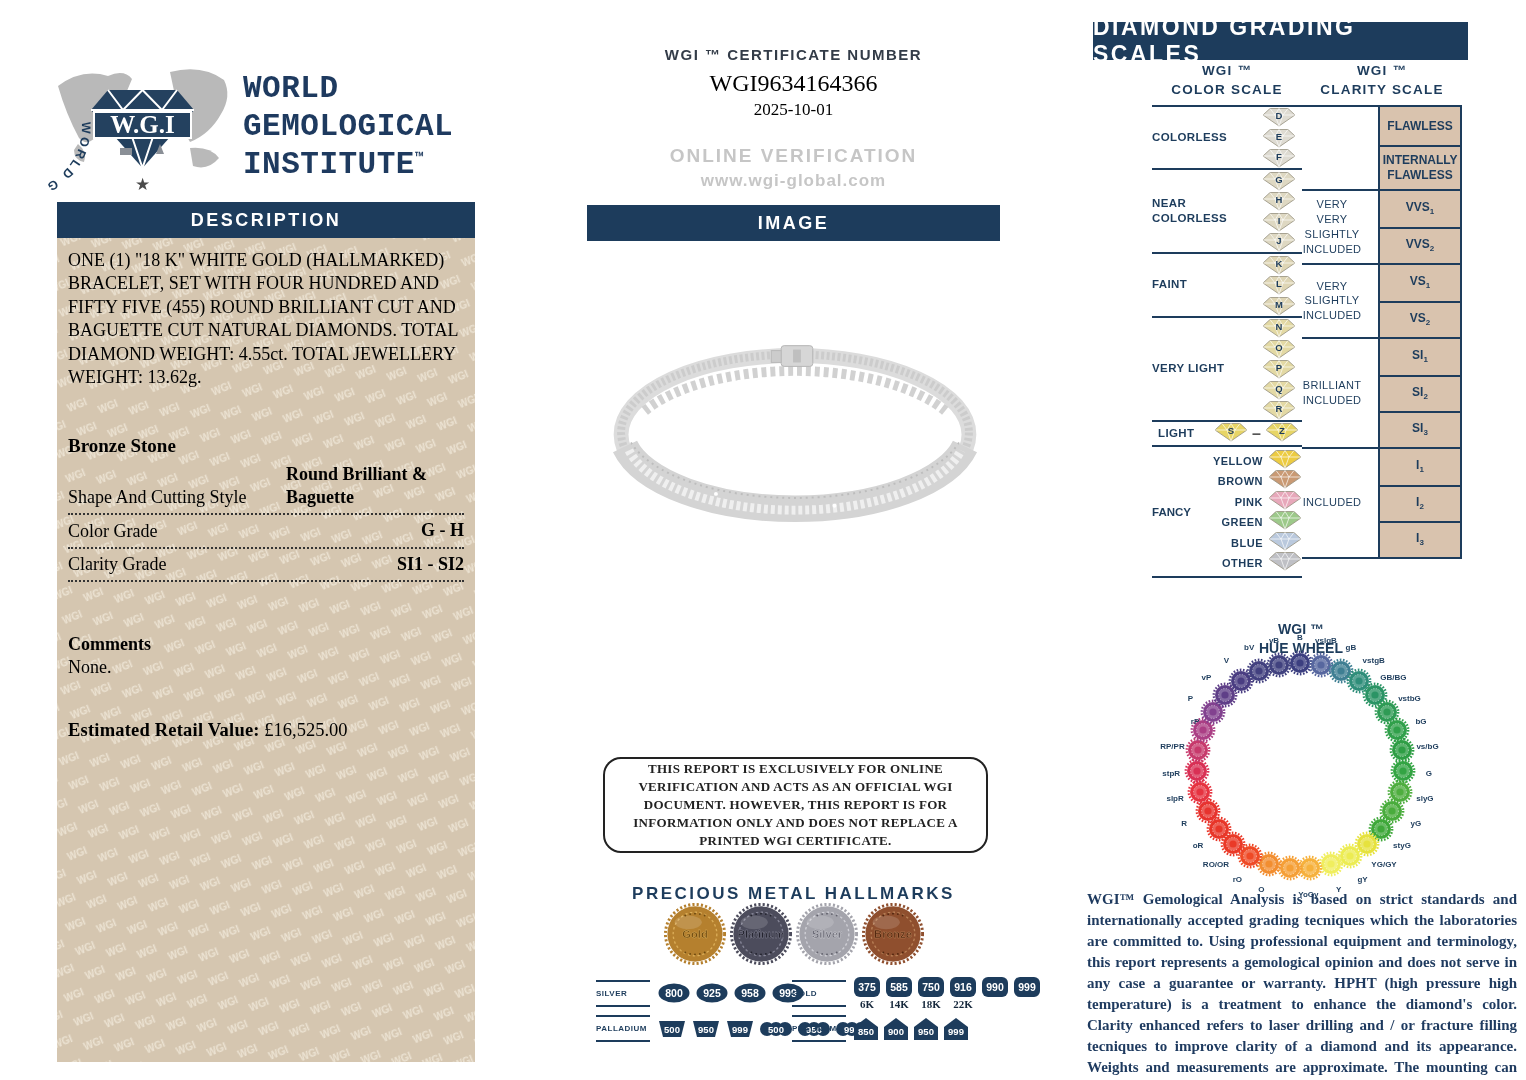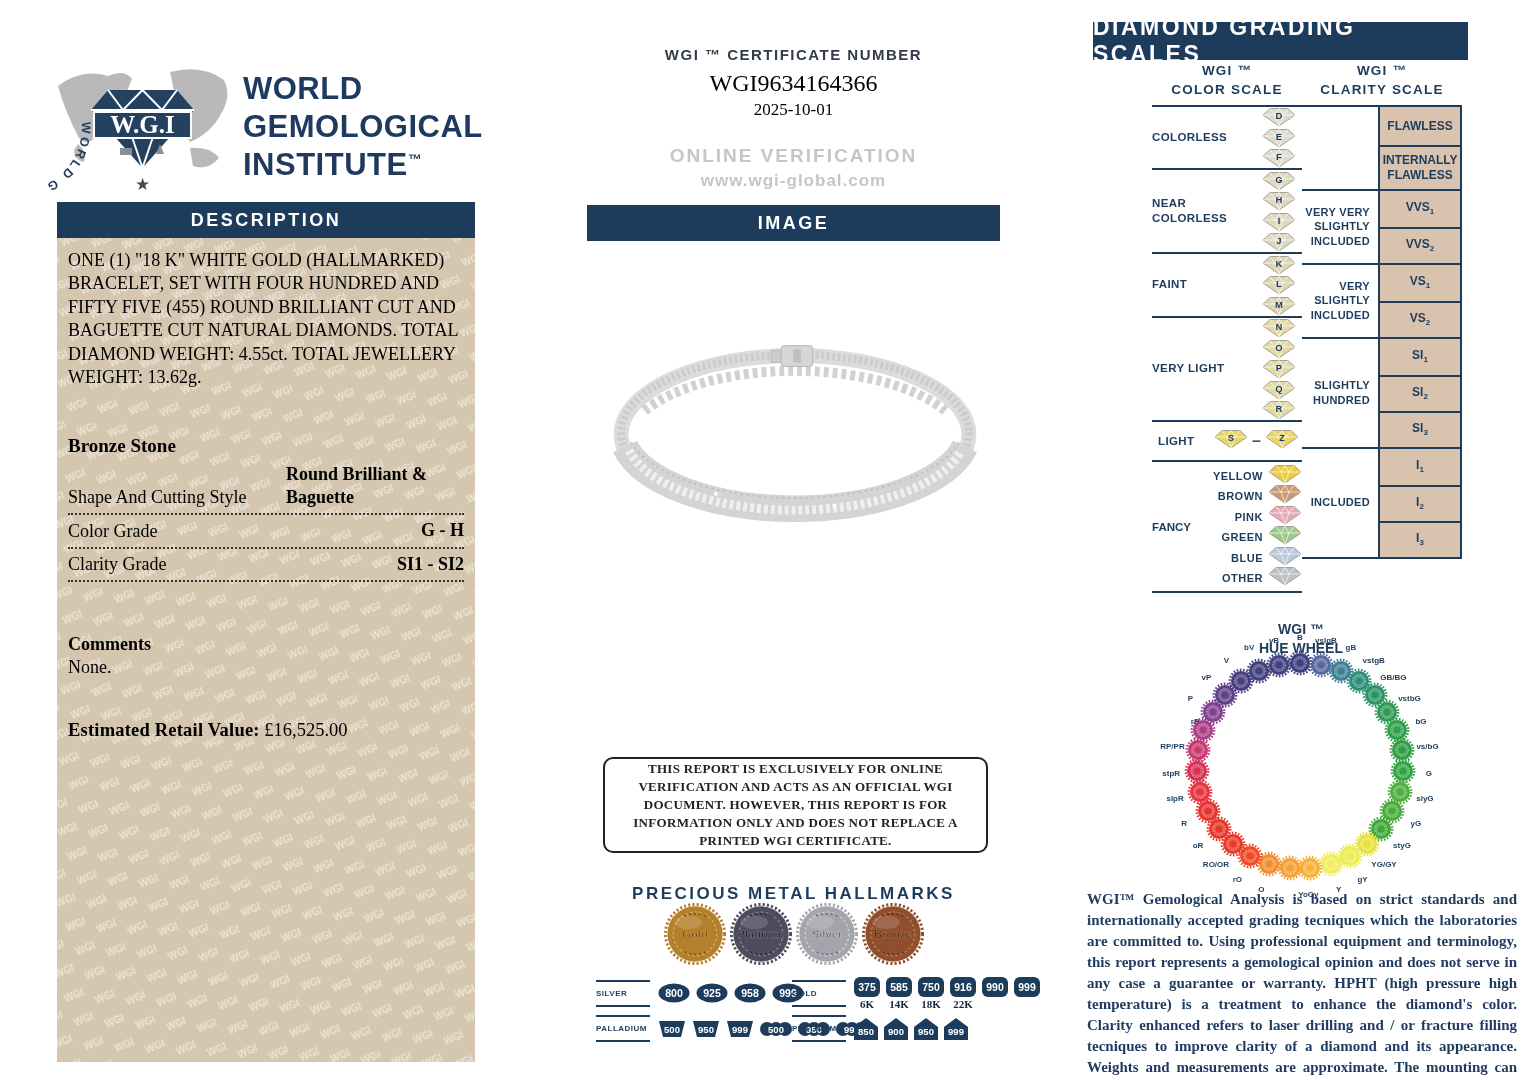--- a/index.html
+++ b/index.html
@@ -4,21 +4,21 @@
 <style>
   :root{ --navy:#1d3c5c; --beige:#d5c6b0; --tan:#d9c3ae; }
   *{ box-sizing:border-box; }
   html,body{ margin:0; padding:0; background:#fff; }
   .page{ position:relative; width:1526px; height:1080px; background:#fff; overflow:hidden;
          font-family:"Liberation Sans",sans-serif; }
 
   
   .logo-wrap{ position:absolute; left:48px; top:44px; width:190px; height:156px; }
   .brand-title{ position:absolute; left:243px; top:70px; width:245px;
-      font-family:Liberation Sans, sans-serif; font-weight:bold; font-size:31px;
+      font-family:Liberation Mono, monospace; font-weight:bold; font-size:31px;
       line-height:1.22; color:#1e3a5f; letter-spacing:.5px; }
   .brand-title sup{ font-size:14px; }
   .bar{ background:var(--navy); color:#fff; display:flex; align-items:center; justify-content:center;
         font-weight:bold; letter-spacing:2.5px; }
   .desc-bar{ position:absolute; left:57px; top:202px; width:418px; height:36px; font-size:18px; }
   .beige-panel{ position:absolute; left:57px; top:238px; width:418px; height:824px; }
   .beige-panel .wm{ position:absolute; left:0; top:0; }
   .panel-inner{ position:absolute; inset:0; padding:11px 11px; color:#000;
       font-family:"Liberation Serif",serif; }
   .desc-text{ margin:0; font-size:18px; line-height:1.3; max-width:398px; }
@@ -35,21 +35,21 @@
   
   .cert-block{ position:absolute; left:587px; top:46px; width:413px; text-align:center; }
   .cert-label{ font-size:15px; font-weight:bold; color:#333c48; letter-spacing:1.5px; }
   .cert-number{ font-family:"Liberation Serif",serif; font-size:24px; color:#000; margin-top:7px; }
   .cert-date{ font-family:"Liberation Serif",serif; font-size:17px; color:#000; margin-top:3px; }
   .online-verif{ margin-top:25px; color:#c6c6c6; font-weight:bold; font-size:19px; letter-spacing:2px; }
   .website{ margin-top:4px; color:#c6c6c6; font-weight:bold; font-size:17px; letter-spacing:1px; }
   .image-bar{ position:absolute; left:587px; top:205px; width:413px; height:36px; font-size:18px; }
   .bracelet-wrap{ position:absolute; left:597px; top:316px; width:396px; height:252px; }
   .disclaimer{ position:absolute; left:603px; top:757px; width:385px; height:96px;
-      border:2px solid #222; border-radius:10px; display:flex; align-items:center; justify-content:center;
+      border:2px solid #222; border-radius:18px; display:flex; align-items:center; justify-content:center;
       padding:6px 16px; }
   .disclaimer p{ margin:0; font-family:"Liberation Serif",serif; font-weight:bold; font-size:13px;
       line-height:1.4; text-align:center; color:#222; letter-spacing:.3px; }
   .hallmarks-title{ position:absolute; left:587px; top:884px; width:413px; text-align:center;
       color:var(--navy); font-weight:bold; font-size:17px; letter-spacing:2.5px; }
   .medals{ position:absolute; left:587px; top:902px; width:413px; display:flex;
       justify-content:center; gap:2px; }
   .hallmark-table{ position:absolute; left:596px; top:976px; width:410px; display:grid;
       grid-template-columns:196px 214px; row-gap:5px; }
   .hm-cell{ display:flex; align-items:center; gap:7px; }
@@ -65,37 +65,37 @@
   .scale-title{ text-align:center; font-weight:bold; font-size:13.5px; letter-spacing:1.2px;
       line-height:1.4; color:var(--navy); }
   .color-scale{ position:absolute; left:1152px; top:62px; width:150px; color:var(--navy); }
   .color-scale .scale-title{ border-bottom:2px solid var(--navy); padding-bottom:5px; }
   .cs-group{ display:flex; border-top:2px solid var(--navy); }
   .cs-group.first{ border-top:none; }
   .cs-glabel{ width:94px; align-self:center; font-weight:bold; font-size:11.5px;
       letter-spacing:.4px; line-height:1.35; }
   .cs-gems{ width:46px; margin-left:auto; display:flex; flex-direction:column; }
   .cs-gemrow{ height:20.5px; display:flex; align-items:center; justify-content:center; }
-  .light-row{ display:flex; align-items:center; height:40px; border-top:2px solid var(--navy); gap:4px; }
+  .light-row{ display:flex; align-items:center; height:25px; border-top:2px solid var(--navy); gap:4px; }
   .light-row .cs-glabel{ width:58px; padding-left:6px; }
   .light-dash{ font-weight:bold; color:#555; }
   .fancy-block{ border-top:2px solid var(--navy); border-bottom:2.5px solid var(--navy);
       display:flex; padding:3px 0; }
   .fancy-label{ width:48px; align-self:center; font-weight:bold; font-size:11.5px; }
   .fancy-rows{ flex:1; }
   .fancy-row{ display:flex; align-items:center; justify-content:flex-end; gap:5px; height:20.5px; }
   .fancy-name{ font-weight:bold; font-size:11px; letter-spacing:.5px; }
 
   .clarity-scale{ position:absolute; left:1302px; top:62px; width:160px; color:var(--navy); }
   .clarity-table{ margin-top:5px; border-top:2.5px solid var(--navy);
       border-bottom:2.5px solid var(--navy); }
   .cl-group{ display:flex; border-top:2.5px solid var(--navy); }
   .cl-group.first{ border-top:none; }
-  .cl-label{ flex:1; align-self:center; text-align:right; padding-right:8px;
-      font-weight:bold; font-size:11px; line-height:1.35; letter-spacing:.3px; }
+  .cl-label{ flex:1; align-self:center; text-align:center; padding-right:16px;
+      font-weight:normal; font-size:11px; line-height:1.35; letter-spacing:.3px; }
   .cl-boxes{ width:84px; display:flex; flex-direction:column; }
   .cl-box{ background:var(--tan); border-left:2.5px solid var(--navy);
       border-right:2.5px solid var(--navy); height:36px; display:flex; align-items:center;
       justify-content:center; font-weight:bold; font-size:12px; text-align:center;
       line-height:1.2; padding:0 4px; }
   .cl-box + .cl-box{ border-top:2px solid var(--navy); }
   .cl-box.h1{ height:38px; } .cl-box.h2{ height:44px; }
   .cl-box sub{ font-size:8px; }
 
   .hue-wheel{ position:absolute; left:1135px; top:616px; width:332px; height:280px; }
@@ -691,21 +691,21 @@
           <div class="cl-boxes">
             <div class="cl-box">
               <span>VS<sub>1</sub></span>
             </div>
             <div class="cl-box">
               <span>VS<sub>2</sub></span>
             </div>
           </div>
         </div>
         <div class="cl-group">
-          <div class="cl-label">SLIGHTLY HUNDRED</div>
+          <div class="cl-label">BRILLIANT INCLUDED</div>
           <div class="cl-boxes">
             <div class="cl-box">
               <span>SI<sub>1</sub></span>
             </div>
             <div class="cl-box">
               <span>SI<sub>2</sub></span>
             </div>
             <div class="cl-box">
               <span>SI<sub>3</sub></span>
             </div>

